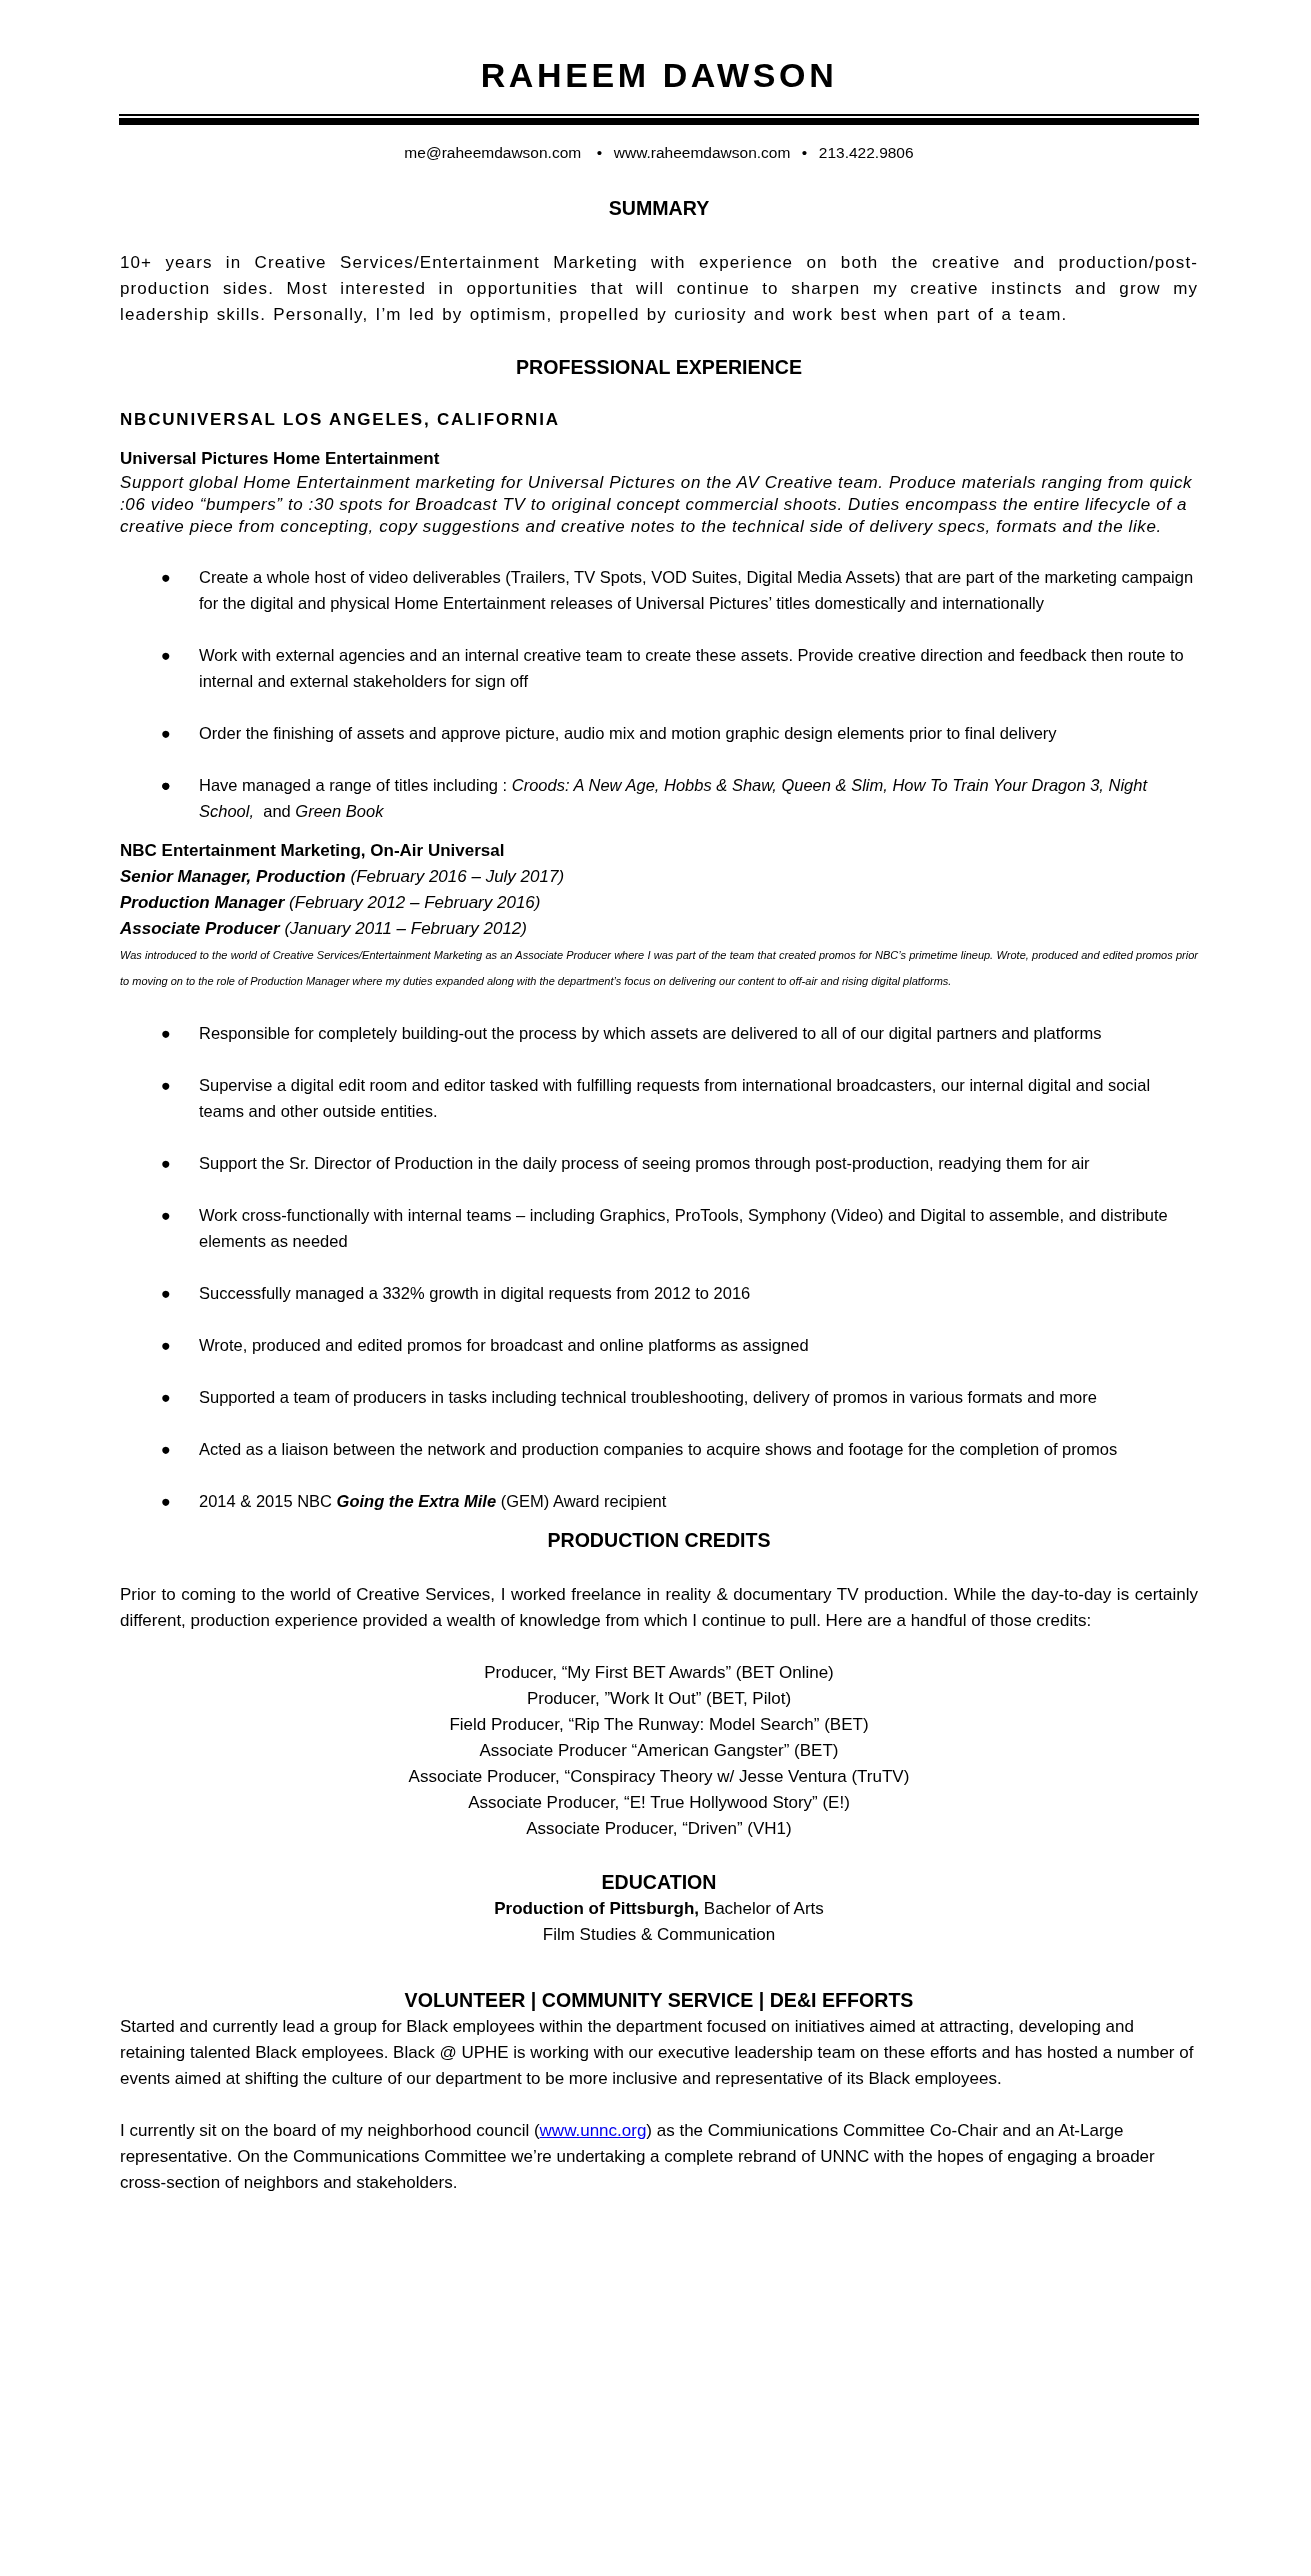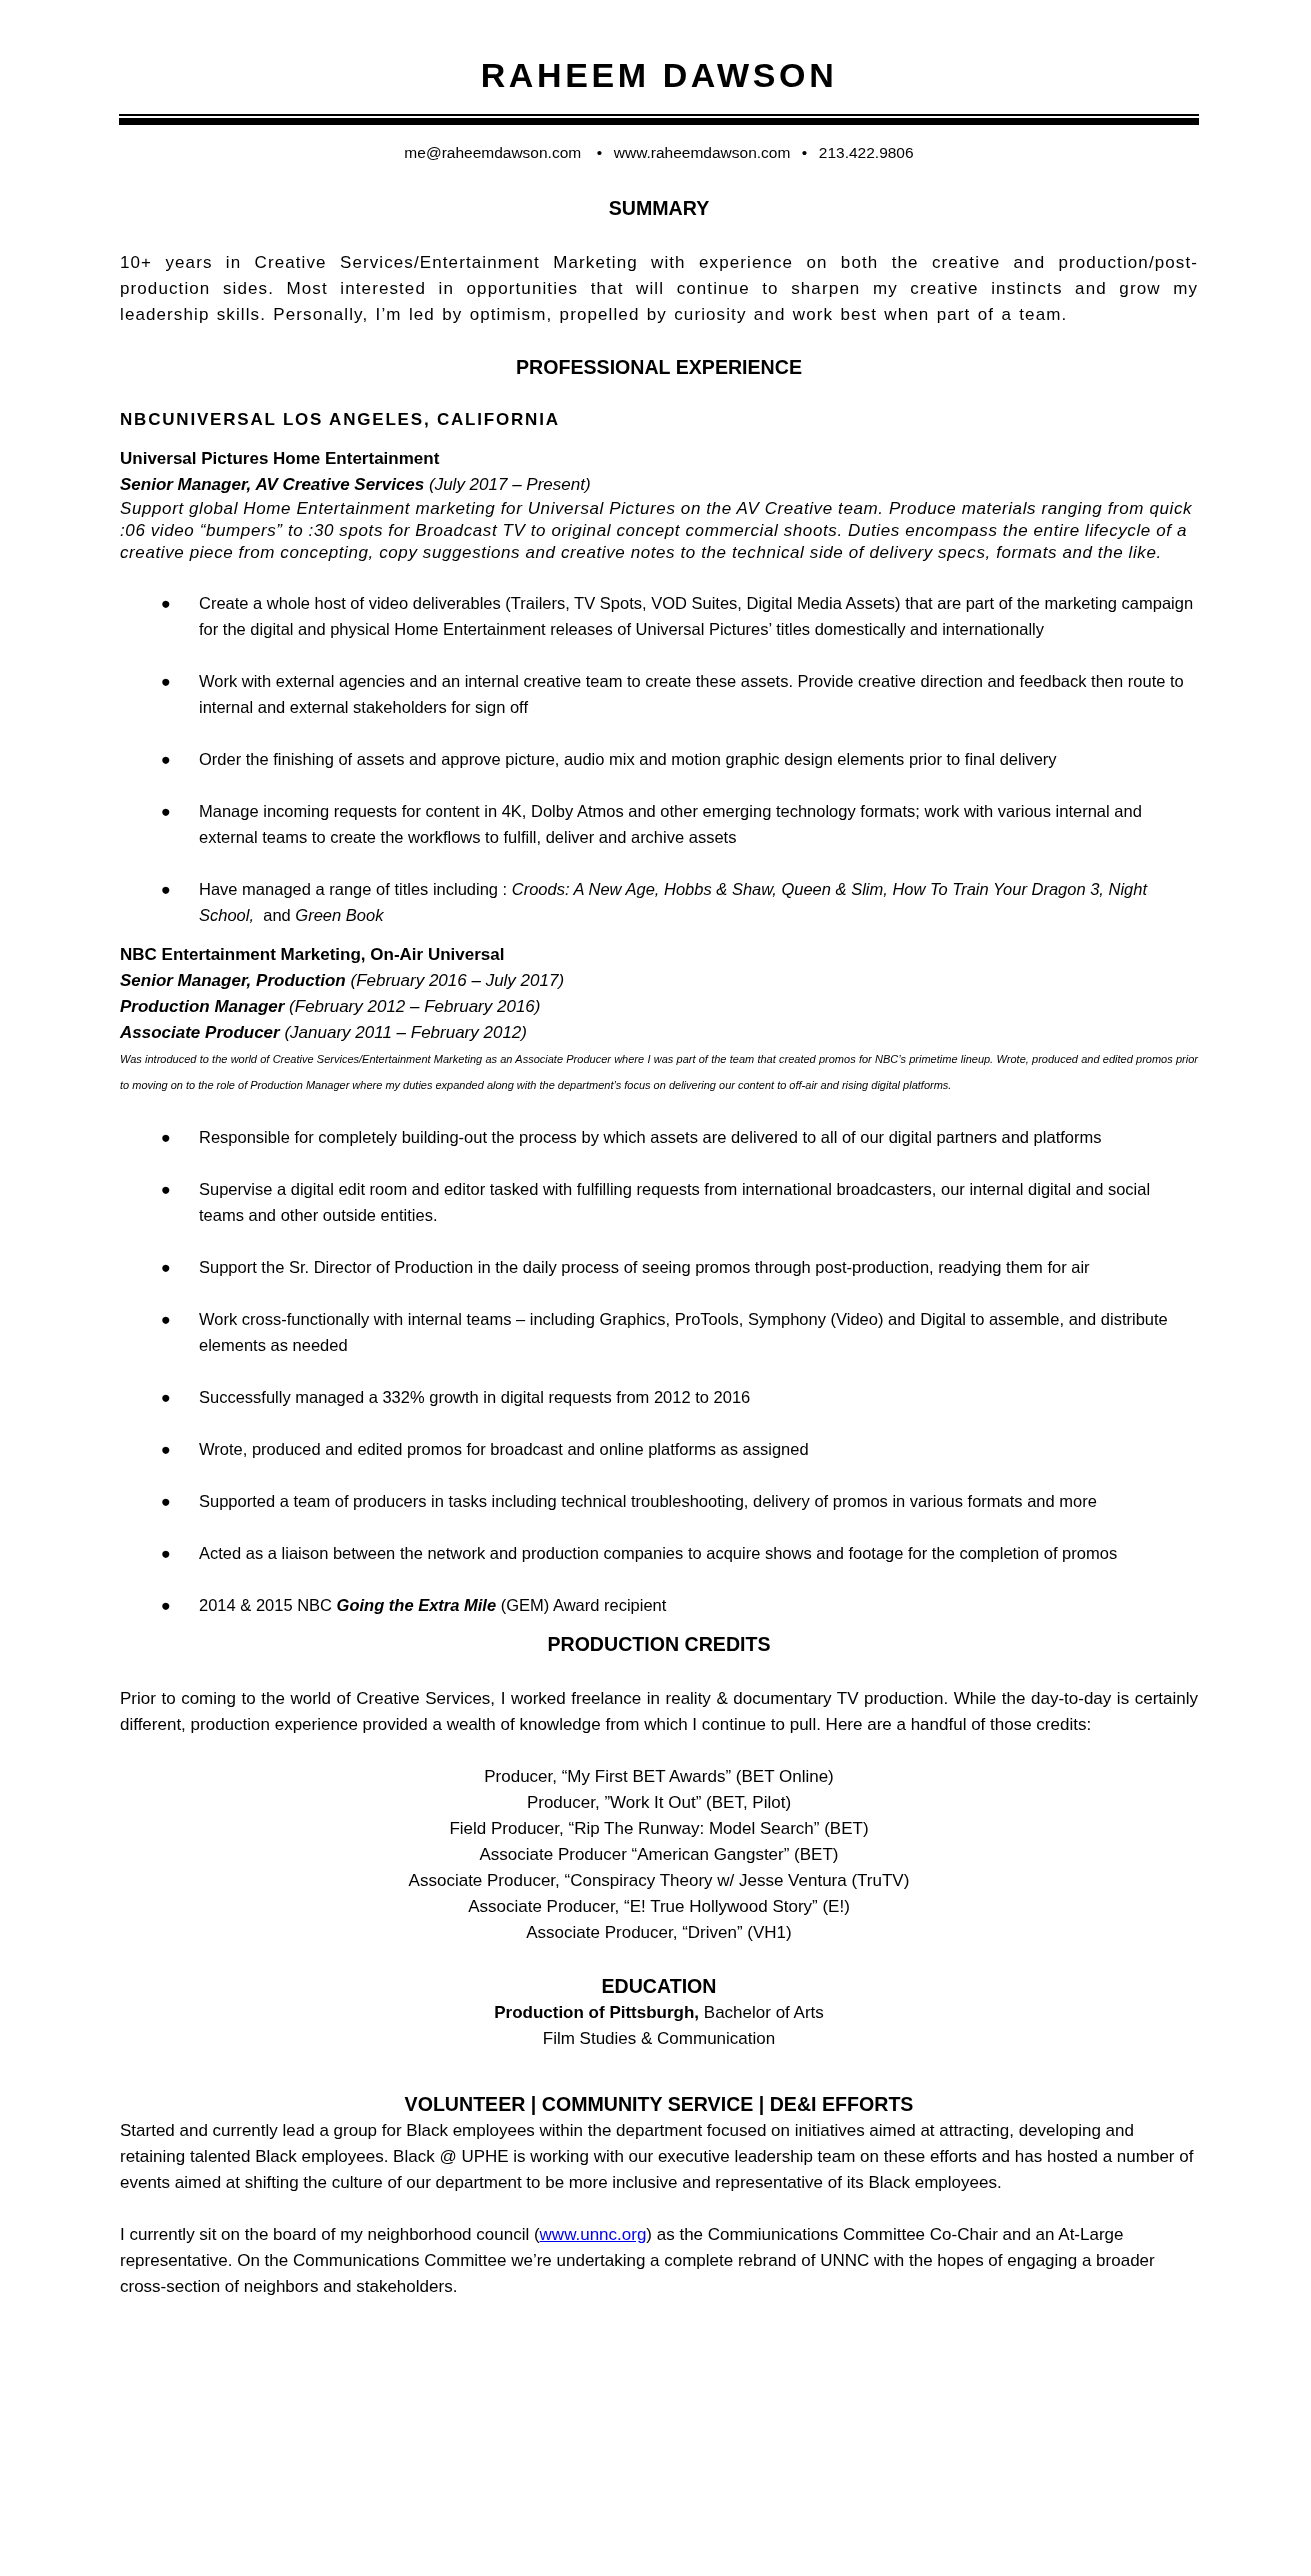--- a/index.html
+++ b/index.html
@@ -52,42 +52,37 @@
 
     <div style="height:26px"></div>
 
     <h2 class="h-section">PROFESSIONAL EXPERIENCE</h2>
     <div style="height:26px"></div>
     <p class="company">NBCUNIVERSAL LOS ANGELES, CALIFORNIA</p>
     <div style="height:13.4px"></div>
 
     <section>
       <p class="division">Universal Pictures Home Entertainment</p>
-      <p class="role">
-        <b>Senior Manager, AV Creative Services</b>
-        <span>(July 2017 – Present)</span>
-      </p>
       <p class="desc">Support global Home Entertainment marketing for Universal Pictures on the AV Creative team.  Produce materials ranging from quick :06 video “bumpers” to :30 spots for Broadcast TV to original concept commercial shoots.  Duties encompass the entire lifecycle of a creative piece from concepting, copy suggestions and creative notes to the technical side of delivery specs, formats and the like.</p>
       <div style="height:26px"></div>
       <ul class="bullets">
         <li>
           <span class="dot">●</span>
           <span>Create a whole host of video deliverables (Trailers, TV Spots, VOD Suites, Digital Media Assets) that are part of the marketing campaign for the digital and physical Home Entertainment releases of Universal Pictures’ titles domestically and internationally</span>
         </li>
         <li>
           <span class="dot">●</span>
           <span>Work with external agencies and an internal creative team to create these assets.  Provide creative direction and feedback then route to internal and external stakeholders for sign off</span>
         </li>
         <li>
           <span class="dot">●</span>
           <span>Order the finishing of assets and approve picture, audio mix and motion graphic design elements prior to final delivery</span>
         </li>
         <li>
           <span class="dot">●</span>
-          <span>Manage incoming requests for content in 4K, Dolby Atmos and other emerging technology formats; work with various internal and external teams to create the workflows to fulfill, deliver and archive assets</span>
         </li>
         <li style="margin-bottom:13.4px">
           <span class="dot">●</span>
           <span>Have managed a range of titles including : </span><i>Croods: A New Age, Hobbs &amp; Shaw, Queen &amp; Slim, How To Train Your Dragon 3, Night School,</i><span style="white-space:pre">  and </span><i>Green Book</i>
         </li>
       </ul>
     </section>
 
     <section>
       <p class="division">NBC Entertainment Marketing, On-Air Universal</p>

